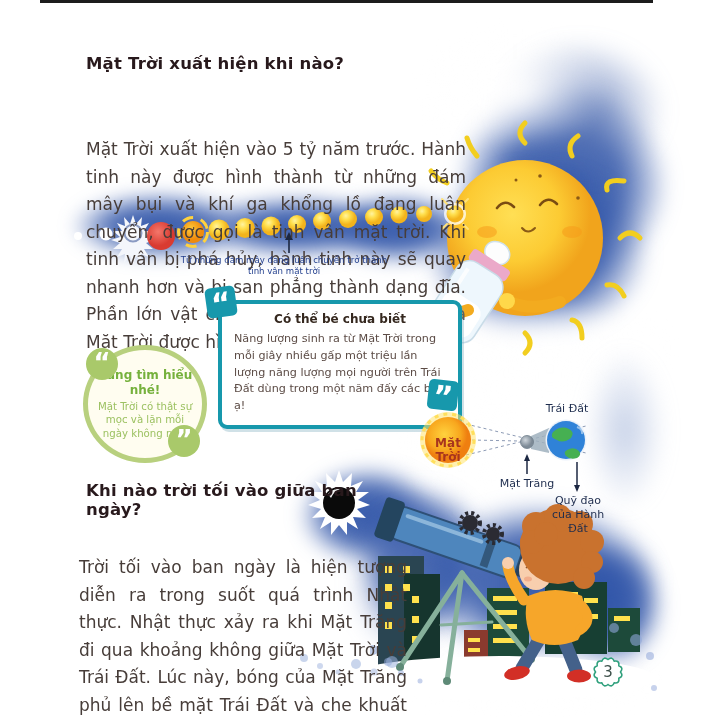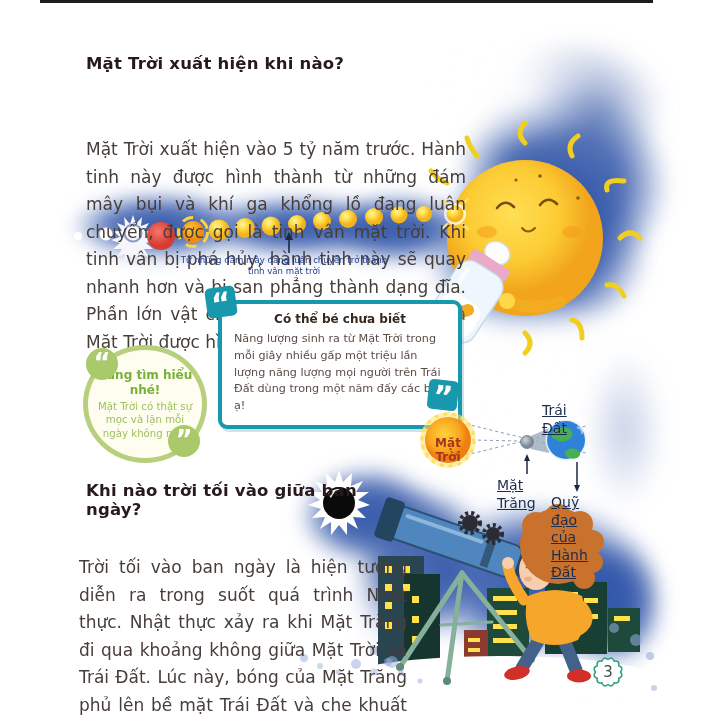--- a/index.html
+++ b/index.html
@@ -29,21 +29,21 @@
   
   .bubble{position:absolute;left:83px;top:345px;width:124px;height:118px;background:#fffdf0;
           border:5px solid #b8d07e;border-radius:50%;box-sizing:border-box;z-index:6;
           display:flex;flex-direction:column;align-items:center;justify-content:center;padding:10px 8px;}
   .bubble-title{font-weight:bold;font-size:12px;line-height:1.2;color:#76b13c;text-align:center;margin-bottom:3px;}
   .bubble-body{font-size:10.2px;line-height:1.3;color:#9cc161;text-align:center;}
   .qcirc{position:absolute;width:32px;height:32px;border-radius:50%;background:#a9c96a;z-index:7;
          display:flex;align-items:flex-start;justify-content:center;color:#fff;font-weight:bold;
          font-size:26px;line-height:30px;overflow:hidden;}
   
-  .dlabel{position:absolute;font-size:14px;line-height:1.25;color:#1d2c4d;z-index:7;text-decoration:underline;}
+  .dlabel{position:absolute;font-size:11px;line-height:1.25;color:#1d2c4d;text-align:center;z-index:7;}
   .sun-inner-label{position:absolute;font-size:12px;font-weight:bold;color:#a8341d;text-align:center;z-index:7;}
   
   .badge{position:absolute;left:589px;top:653px;width:38px;height:38px;z-index:8;}
   .badge-num{position:absolute;left:0;top:0;width:38px;height:38px;display:flex;align-items:center;
              justify-content:center;font-size:15px;color:#3c4f49;z-index:9;}
   svg{display:block;}
 </style>
 </head>
 <body>
 

